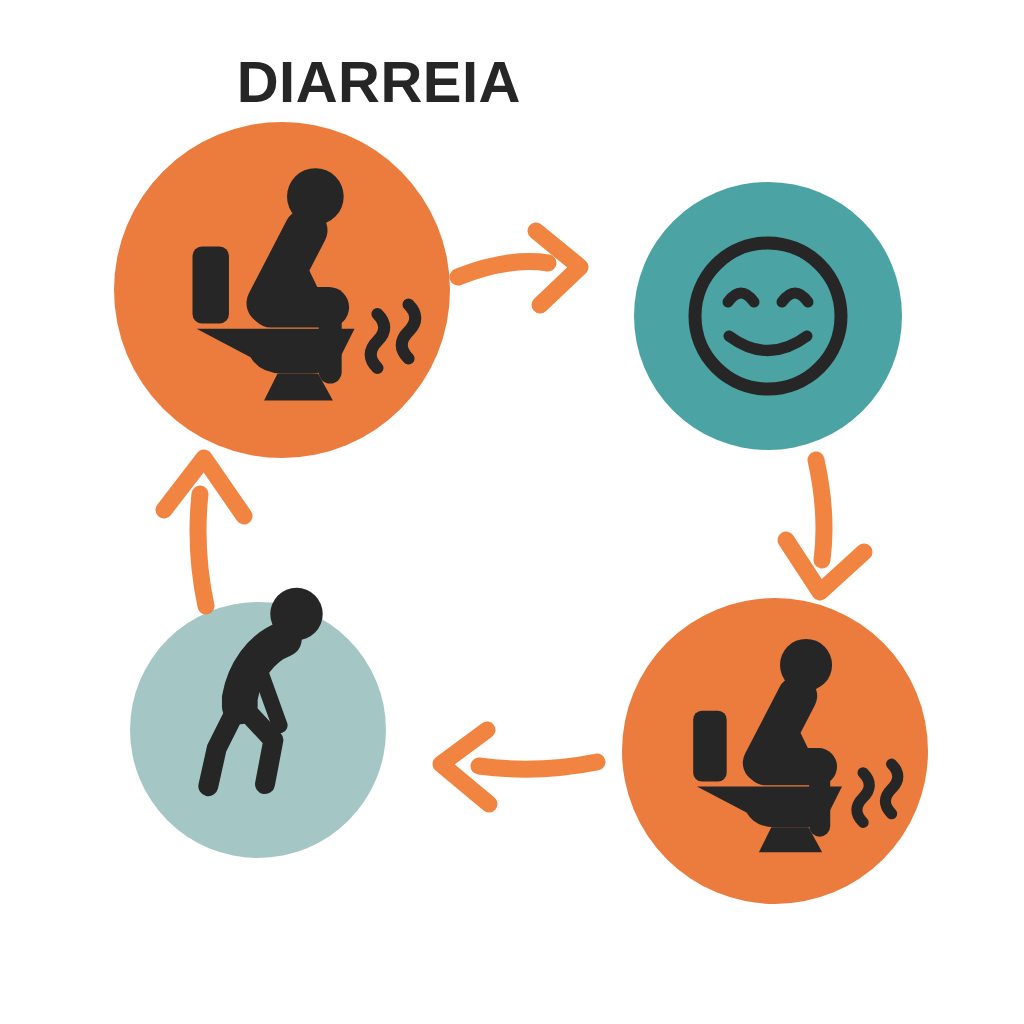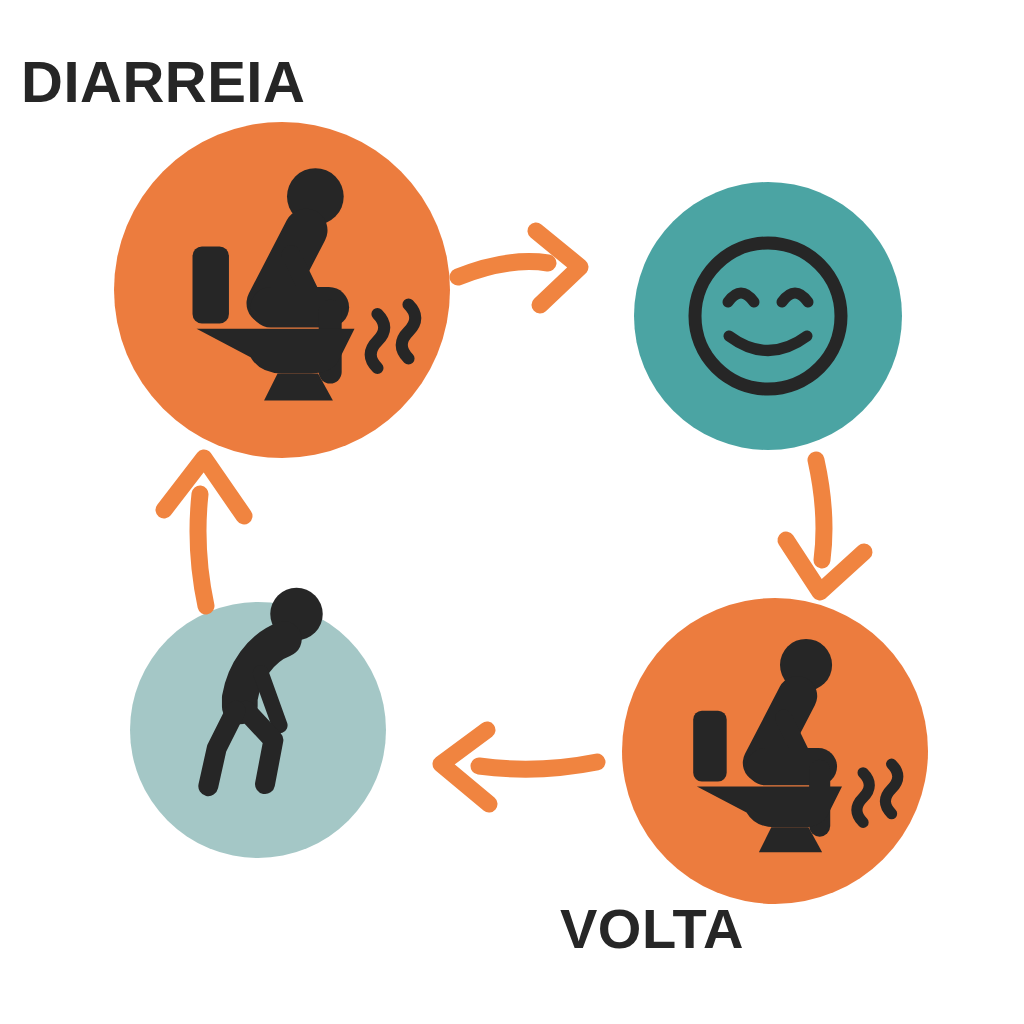--- a/index.html
+++ b/index.html
@@ -7,21 +7,21 @@
     width:1024px;height:1024px;
     background:var(--bg,#fff);
     font-family:"Liberation Sans", sans-serif;
     overflow:hidden;
   }
   .canvas{position:relative;width:1024px;height:1024px;background:var(--bg,#fff);}
   .label{
     position:absolute;
     color:var(--text,#262626);
     font-weight:bold;
-    text-align:left;
+    text-align:right;
     line-height:1.18;
     letter-spacing:.5px;
     white-space:pre-line;
   }
   .lbl-diarreia{left:21px;top:48px;width:500px;font-size:58px;}
   .lbl-melhora{left:615px;top:42px;width:340px;font-size:50px;}
   .lbl-corpo{left:50px;top:860px;width:440px;font-size:50px;}
   .lbl-volta{left:560px;top:896px;width:400px;font-size:56px;}
   .circle{position:absolute;border-radius:50%;}
   .c-tl{left:114px;top:122px;width:336px;height:336px;background:var(--orange);}
@@ -40,21 +40,20 @@
   .a-bottom{left:425px;top:718px;}
   .a-left{left:148px;top:446px;}
   .arrow path{stroke:currentColor;fill:none;stroke-width:17;stroke-linecap:round;stroke-linejoin:round;}
 </style>
 </head>
 <body>
 
 <div class="canvas">
 
   <div class="label lbl-diarreia">DIARREIA</div>
-  <div class="label lbl-volta">VOLTA</div>
 
   <div class="circle c-tl">
     <svg class="toilet dark-ic" viewBox="0 0 200 200">
       <g fill="currentColor" stroke="currentColor">
         <circle cx="121" cy="33" r="21" stroke="none"></circle>
         <path d="M114 58 L86 112" stroke-width="32" stroke-linecap="round" fill="none"></path>
         <path d="M103 76 L120 111" stroke-width="14" stroke-linecap="round" fill="none"></path>
         <path d="M88 115 L131 115" stroke-width="30" stroke-linecap="round" fill="none"></path>
         <path d="M132 118 L132 163" stroke-width="17" stroke-linecap="round" fill="none"></path>
         <rect x="30" y="70" width="27" height="57" rx="7" stroke="none"></rect>

